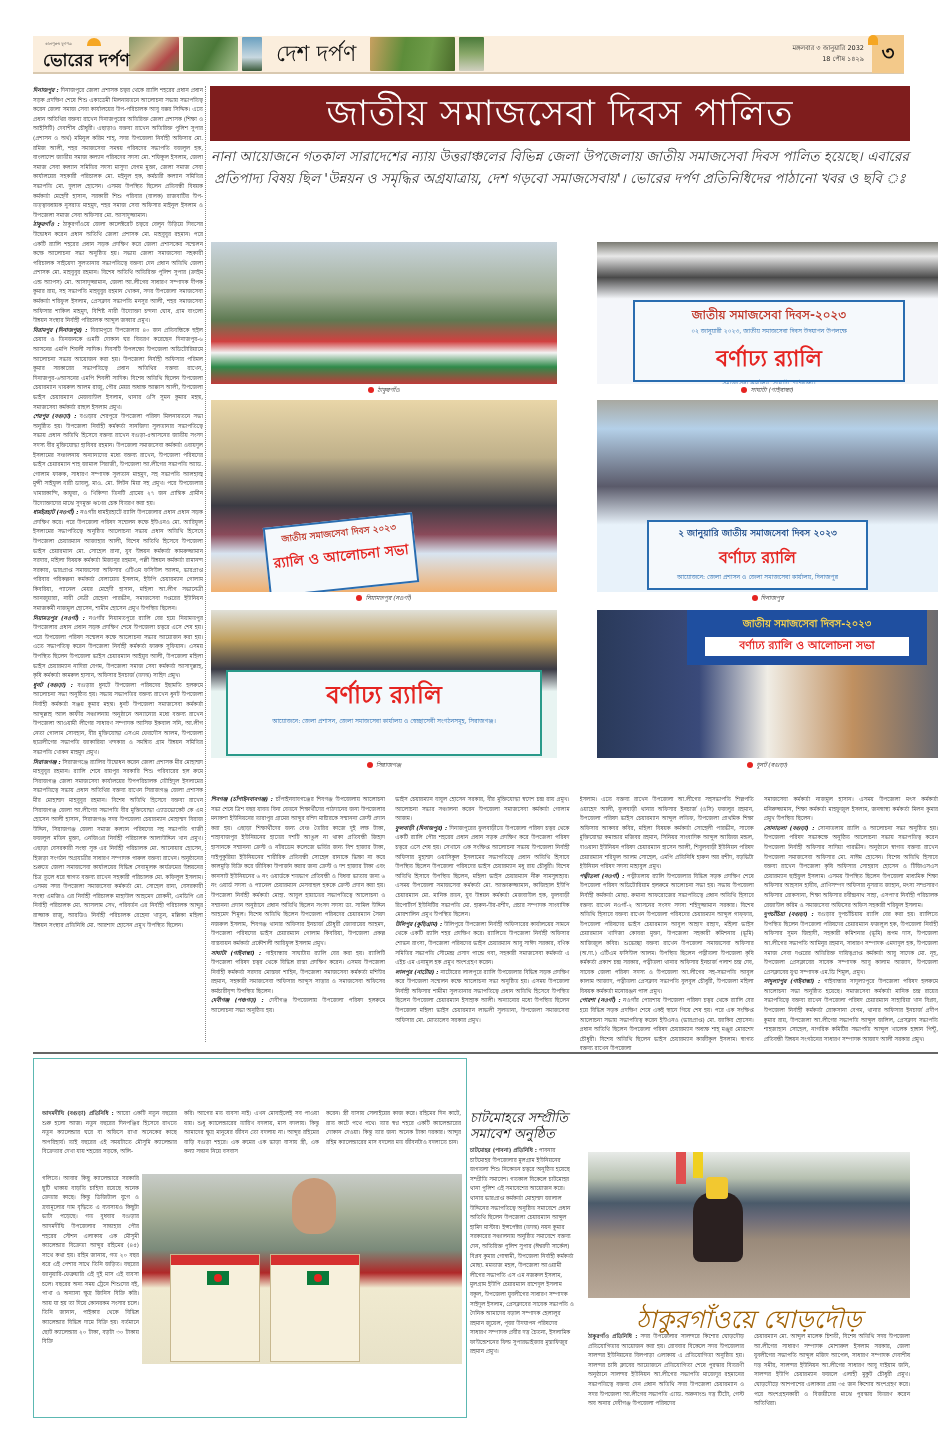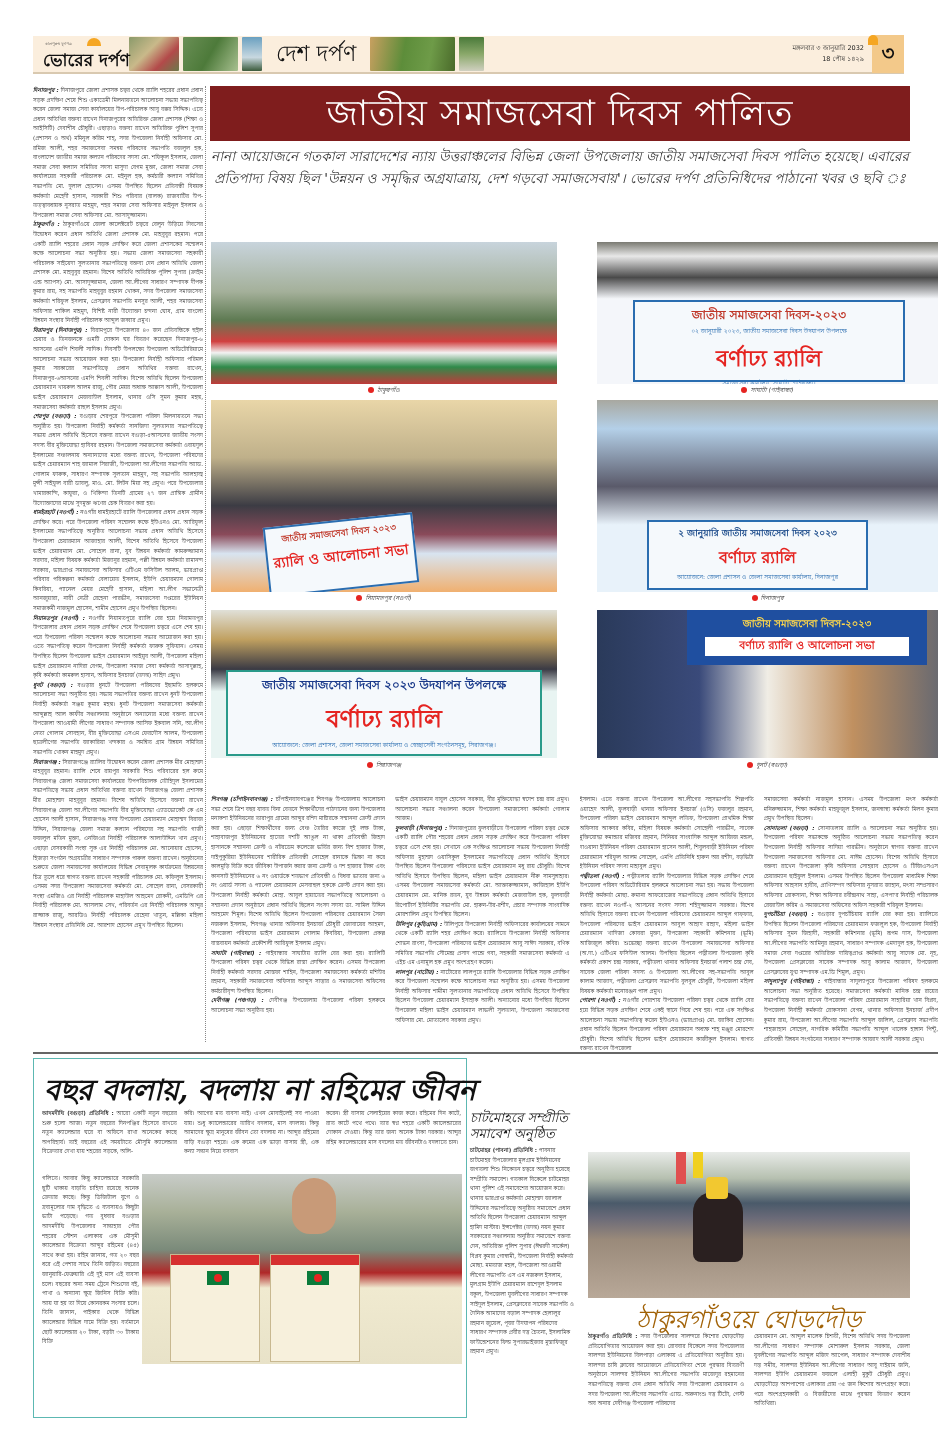--- a/index.html
+++ b/index.html
@@ -133,21 +133,20 @@
   <div class="banner-in" style="left:50px;top:120px;width:221px;height:70px">
     <div class="t1" style="font-size:9px;color:#1a4a8a">২ জানুয়ারি জাতীয় সমাজসেবা দিবস ২০২৩</div>
     <div class="t2" style="font-size:16px">বর্ণাঢ্য র‌্যালি</div>
     <div class="s">আয়োজনে: জেলা প্রশাসন ও জেলা সমাজসেবা কার্যালয়, দিনাজপুর</div>
   </div>
 </div>
 <div class="caption" style="left:597px;top:593px;width:341px"><span class="dot"></span><span>দিনাজপুর</span></div>
 
 <div class="photo p5">
   <div class="banner-in" style="left:15px;top:60px;width:316px;height:86px;border-color:#2a9a8a">
-    <div class="t1" style="color:#1a3a8a">জাতীয় সমাজসেবা দিবস ২০২৩ উদযাপন উপলক্ষে</div>
     <div class="t2" style="font-size:24px">বর্ণাঢ্য র‌্যালি</div>
     <div class="s">আয়োজনে: জেলা প্রশাসন, জেলা সমাজসেবা কার্যালয় ও স্বেচ্ছাসেবী সংগঠনসমূহ, সিরাজগঞ্জ।</div>
   </div>
 </div>
 <div class="caption" style="left:211px;top:760px;width:346px"><span class="dot"></span><span>সিরাজগঞ্জ</span></div>
 
 <div class="photo p6">
   <div class="banner-in" style="left:90px;top:0;width:240px;height:55px;background:#1f4fa0;border-color:#1f4fa0">
     <div class="t1" style="color:#ffd84a;font-size:10px">জাতীয় সমাজসেবা দিবস-২০২৩</div>
     <div class="t2" style="font-size:11px;color:#e52421;background:#fff;margin:4px 16px">বর্ণাঢ্য র‌্যালি ও আলোচনা সভা</div>
@@ -175,21 +174,20 @@
     <div class="col">
       <p><b></b><span>সমাজসেবা কর্মকর্তা নাজমুল হাসান। এসময় উপজেলা মৎস কর্মকর্তা মনিরুজ্জামান, শিক্ষা কর্মকর্তা মাহফুজুল ইসলাম, জনস্বাস্থ্য কর্মকর্তা মিলন কুমার প্রমুখ উপস্থিত ছিলেন।</span></p>
       <p><b>সোনাতলা (বগুড়া) :</b><span> সোনাতলায় র‌্যালি ও আলোচনা সভা অনুষ্ঠিত হয়। উপজেলা পরিষদ সভাকক্ষে অনুষ্ঠিত আলোচনা সভায় সভাপতিত্ব করেন উপজেলা নির্বাহী অফিসার সাদিয়া পারভীন। অনুষ্ঠানে স্বাগত বক্তব্য রাখেন উপজেলা সমাজসেবা অফিসার মো. নাঈম হোসেন। বিশেষ অতিথি হিসাবে বক্তব্য রাখেন উপজেলা কৃষি অফিসার সোহরাব হোসেন ও টিজিএসএস চেয়ারম্যান ছাইফুল ইসলাম। এসময় উপস্থিত ছিলেন উপজেলা মাধ্যমিক শিক্ষা অফিসার আহসান হাবীব, প্রাণিসম্পদ অফিসার নুসরাত জাহান, মৎস্য সম্প্রসারণ অফিসার রোকসানা, শিক্ষা অফিসার রবীন্দ্রনাথ সাহা, এসপা'র নির্বাহী পরিচালক রেজাউল করিম ও সমাজসেবা অফিসের অফিস সহকারী শরিফুল ইসলাম।</span></p>
       <p><b>দুপচাঁচিয়া (বগুড়া) :</b><span> বগুড়ার দুপচাঁচিয়ায় র‌্যালি বের করা হয়। র‌্যালিতে উপস্থিত ছিলেন উপজেলা পরিষদের চেয়ারম্যান ফজলুল হক, উপজেলা নির্বাহী অফিসার সুমন জিহাদী, সহকারী কমিশনার (ভূমি) রূপম দাস, উপজেলা আ.লীগের সভাপতি আমিনুর রহমান, সাধারণ সম্পাদক এমদাদুল হক, উপজেলা সমাজ সেবা দপ্তরের অতিরিক্ত দায়িত্বপ্রাপ্ত কর্মকর্তা আবু সাদেক মো. নূহ, উপজেলা প্রেসক্লাবের সাবেক সম্পাদক আবু কালাম আজাদ, উপজেলা প্রেসক্লাবের যুগ্ম সম্পাদক এম.ডি শিমুল, প্রমুখ।</span></p>
       <p><b>সাদুল্যাপুর (গাইবান্ধা) :</b><span> গাইবান্ধার সাদুল্যাপুরে উপজেলা পরিষদ হলরুমে আলোচনা সভা অনুষ্ঠিত হয়েছে। সমাজসেবা কর্মকর্তা মানিক চন্দ্র রায়ের সভাপতিত্বে বক্তব্য রাখেন উপজেলা পরিষদ চেয়ারম্যান সাহারিয়া খান বিপ্লব, উপজেলা নির্বাহী কর্মকর্তা রোকসানা বেগম, থানার অফিসার ইনচার্জ প্রদীপ কুমার রায়, উপজেলা আ.লীগের সভাপতি আব্দুল জলিল, প্রেসক্লাব সভাপতি শাহজাহান সোহেল, নাগরিক কমিটির সভাপতি আব্দুল খালেক হান্নান পিন্টু, প্রতিবন্ধী উন্নয়ন সংগঠনের সাধারণ সম্পাদক আজাদ আলী সরকার প্রমুখ।</span></p>
     </div>
   </div>
 <div class="hrule"></div>
 
 <div class="box">
-  <h2>বছর বদলায়, বদলায় না রহিমের জীবন</h2>
   <div class="c" style="left:8px;top:50px;width:135px;height:62px"><b>আদমদীঘি (বগুড়া) প্রতিনিধি :</b><span> আরো একটি নতুন বছরের শুরু হলো আজ। নতুন বছরের দিনপঞ্জির হিসেবে রাখতে নতুন ক্যালেন্ডার ঘরে বা অফিসে রাখা অনেকের কাছে অপরিহার্য। তাই বছরের এই সময়টাতে মৌসুমি ক্যালেন্ডার বিক্রেতার দেখা যায় শহরের সড়কে, অলি-</span></div>
   <div class="c" style="left:150px;top:50px;width:135px;height:62px">করি। আগের মত ব্যবসা নাই। এখন মোবাইলেই সব পাওয়া যায়। শুধু ক্যালেন্ডারের তারিখ বদলায়, মাস বদলায়। কিন্তু আমাদের ক্ষুদ্র মানুষের জীবন তো বদলায় না। আব্দুর রহিমের বাড়ি বগুড়া শহরে। এক রুমের এক ভাড়া বাসায় স্ত্রী, এক কন্যা সন্তান নিয়ে বসবাস</div>
   <div class="c" style="left:292px;top:50px;width:135px;height:62px">করেন। স্ত্রী বাসায় সেলাইয়ের কাজ করে। রহিমের দিন কাটে, রাত কাটে পথে পথে। তার স্বপ্ন শহরে একটি ক্যালেন্ডারের দোকান দেওয়া। কিন্তু তার জন্য অনেক টাকা দরকার। আব্দুর রহিম ক্যালেন্ডারের মাস বদলের মত জীবনটাও বদলাতে চান।</div>
   <div class="c" style="left:8px;top:115px;width:97px;height:240px">গলিতে। আবার কিছু ক্যালেন্ডারে সরকারি ছুটি থাকায় বাড়তি চাহিদা রয়েছে অনেক ক্রেতার কাছে। কিন্তু ডিজিটাল যুগে ও দ্রব্যমূল্যের দাম বৃদ্ধিতে এ ব্যবসায়ও কিছুটা ভাটা পড়েছে। গত বুধবার বগুড়ার আদমদীঘি উপজেলার সান্তাহার পৌর শহরের স্টেশন এলাকায় এক মৌসুমী ক্যালেন্ডার বিক্রেতা আব্দুর রহিমের (৪৫) সাথে কথা হয়। রহিম জানায়, গত ২০ বছর ধরে এই পেশার সাথে তিনি জড়িত। বছরের জানুয়ারি-ফেব্রুয়ারি এই দুই মাস এই ব্যবসা চলে। বছরের অন্য সময় ট্রেনে শিশুদের বই, পাখা ও অন্যান্য ক্ষুদ্র জিনিস বিক্রি করি। আয় যা হয় তা দিয়ে কোনরকম সংসার চলে। তিনি জানান, পাইকার থেকে বিভিন্ন ক্যালেন্ডার বিভিন্ন দামে বিক্রি হয়। বর্তমানে ছোট ক্যালেন্ডার ২০ টাকা, বড়টা ৩০ টাকায় বিক্রি</div>
   <div class="rahim-photo">
     <div class="face"></div>
     <div class="cal" style="left:28px">
         <div class="hd"></div>
         <div class="flag"></div>
       </div>

